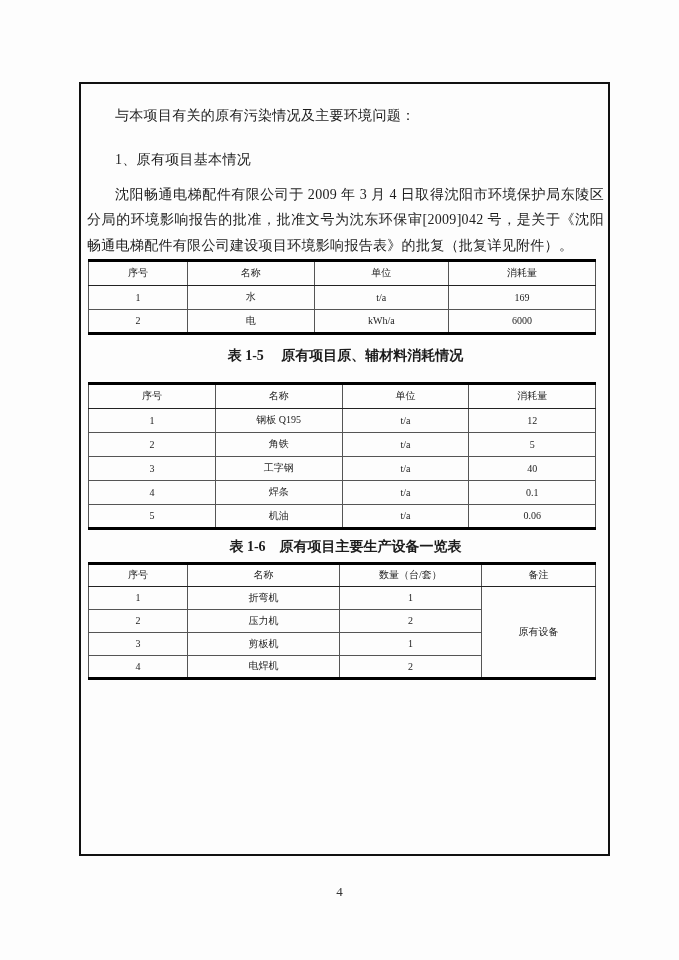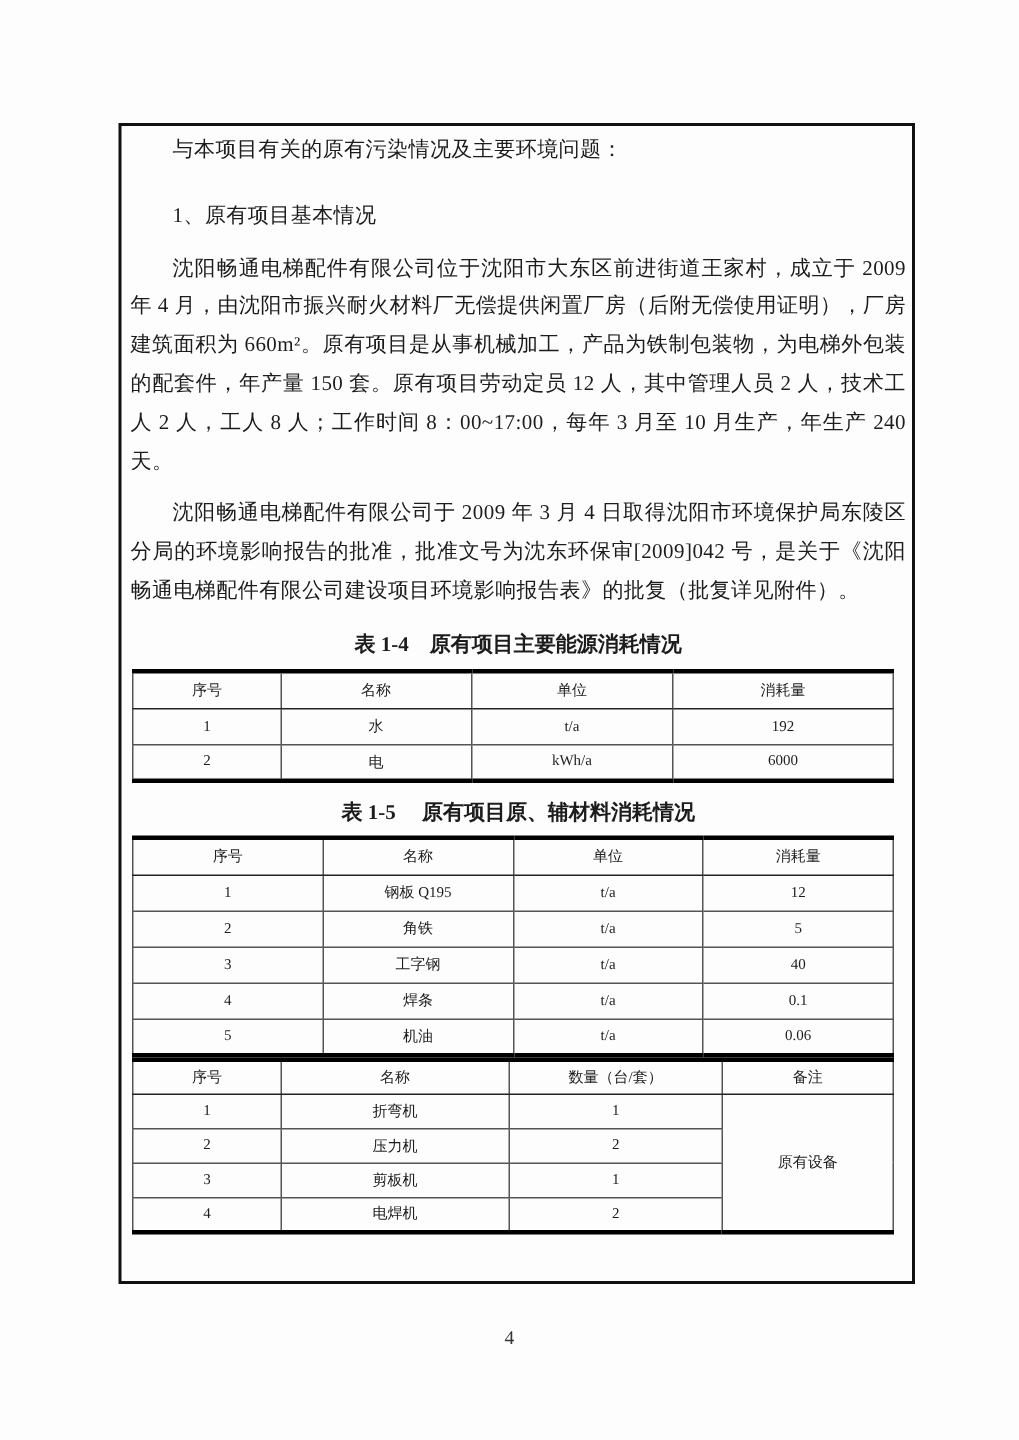--- a/index.html
+++ b/index.html
@@ -10,39 +10,39 @@
     color: #1c1c1c;
     position: relative;
     overflow: hidden;
   }
   .frame {
     position: absolute;
     left: 79px; top: 82px;
     width: 531px; height: 774px;
     border: 2px solid #111;
     background: #fdfdfd;
-    padding: 4px 4px 0 6px;
+    padding: 19px 4px 0 6px;
   }
   .bodytext {
     font-size: 14px;
     line-height: 25.8px;
     text-align: justify;
     text-indent: 28px;
     letter-spacing: 0.3px;
   }
   .gap-s { margin-top: 18px; }
   .gap-m { margin-top: 9px; }
   .tbl-title {
     text-align: center;
     font-weight: bold;
     font-size: 14px;
     line-height: 20px;
   }
   .tt1 { margin-top: 13px; margin-bottom: 5px; }
-  .tt2 { margin-top: 11px; margin-bottom: 4px; }
+  .tt2 { margin-top: 11px; margin-bottom: 16px; }
   .tt3 { margin-top: 7px;  margin-bottom: 5px; }
   table.tbl {
     border-collapse: collapse;
     width: 508px;
     margin-left: 1px;
     table-layout: fixed;
   }
   table.tbl th, table.tbl td {
     border: 1px solid #555;
     font-weight: normal;
@@ -68,45 +68,43 @@
     color: #333;
   }
 </style>
 </head>
 <body>
 
 <div class="frame">
 
   <p class="bodytext">与本项目有关的原有污染情况及主要环境问题：</p>
   <p class="bodytext gap-s">1、原有项目基本情况</p>
-  <p class="bodytext gap-m">沈阳畅通电梯配件有限公司位于沈阳市大东区前进街道王家村，成立于 2009 年 4 月，由沈阳市振兴耐火材料厂无偿提供闲置厂房（后附无偿使用证明），厂房建筑面积为 660m²。原有项目是从事机械加工，产品为铁制包装物，为电梯外包装的配套件，年产量 150 套。原有项目劳动定员 12 人，其中管理人员 2 人，技术工人 2 人，工人 8 人；工作时间 8：00~17:00，每年 3 月至 10 月生产，年生产 240 天。</p>
   <p class="bodytext gap-m">沈阳畅通电梯配件有限公司于 2009 年 3 月 4 日取得沈阳市环境保护局东陵区分局的环境影响报告的批准，批准文号为沈东环保审[2009]042 号，是关于《沈阳畅通电梯配件有限公司建设项目环境影响报告表》的批复（批复详见附件）。</p>
 
-  <div class="tbl-title tt1">表 1-4　原有项目主要能源消耗情况</div>
   <table class="tbl t0">
     <colgroup>
       <col style="width:19.5%">
         <col style="width:25%">
         <col style="width:26.5%">
         <col style="width:29%">
     </colgroup>
     <thead>
         <tr>
           <th>序号</th>
           <th>名称</th>
           <th>单位</th>
           <th>消耗量</th>
         </tr>
       </thead>
     <tbody>
         <tr>
           <td>1</td>
           <td>水</td>
           <td>t/a</td>
-          <td>192</td>
+          <td>169</td>
         </tr>
         <tr class="last">
           <td>2</td>
           <td>电</td>
           <td>kWh/a</td>
           <td>6000</td>
         </tr>
       </tbody>
   </table>
 
@@ -153,20 +151,21 @@
         </tr>
         <tr class="last">
           <td>5</td>
           <td>机油</td>
           <td>t/a</td>
           <td>0.06</td>
         </tr>
       </tbody>
   </table>
 
+  <div class="tbl-title tt3">表 1-6　原有项目主要生产设备一览表</div>
   <table class="tbl t2">
     <colgroup>
       <col style="width:19.5%">
         <col style="width:30%">
         <col style="width:28%">
         <col style="width:22.5%">
     </colgroup>
     <thead>
         <tr>
           <th>序号</th>

